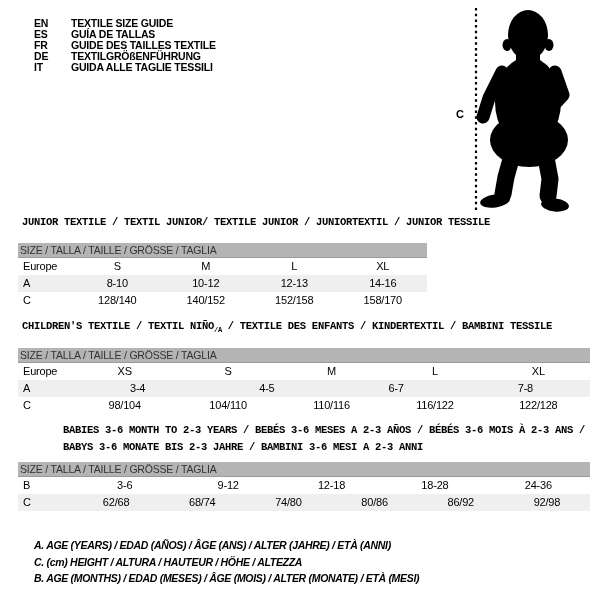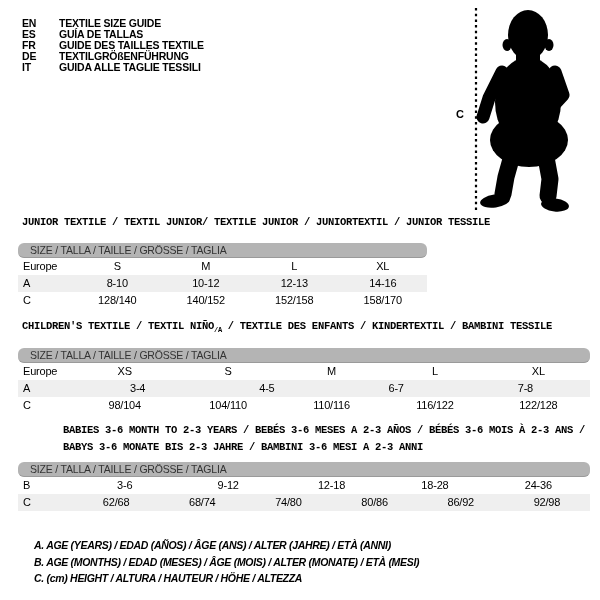--- a/index.html
+++ b/index.html
@@ -4,38 +4,38 @@
 <style>
   html, body { margin:0; padding:0; }
   body {
     width:600px; height:600px; position:relative; overflow:hidden;
     background:#ffffff; color:#000;
     font-family:"Liberation Sans", sans-serif;
     -webkit-font-smoothing:antialiased;
   }
   
   .lang-list { position:absolute; left:22px; top:18px; }
-  .lang-row { display:flex; line-height:11px; font-weight:bold; font-size:10.5px; letter-spacing:-0.2px; }
+  .lang-row { display:flex; line-height:11px; font-weight:bold; font-size:10.5px; letter-spacing:-0.2px;margin-left:12px; }
   .lang-code { width:37px; }
   .lang-title { white-space:nowrap; }
   
   .figure-svg { position:absolute; left:440px; top:2px; }
   .measure-label { position:absolute; left:456px; top:108px; font-weight:bold; font-size:11px; }
   
   .sec-title {
     position:absolute; left:22px; font-weight:bold; font-size:10.5px;
     letter-spacing:-0.3px; white-space:nowrap; line-height:12px;font-family:Liberation Mono, monospace;
   }
   .sec-title sub { font-size:7px; }
   
   .size-table { position:absolute; left:18px; }
   .size-bar {
     height:14px; line-height:14px; background:#b4b4b4;
-    border-bottom:1px solid #9a9a9a; padding-left:12px;
-    font-size:10.5px; color:#333; letter-spacing:-0.2px;border-radius:6px;
+    border-bottom:1px solid #9a9a9a; padding-left:2px;
+    font-size:10.5px; color:#333; letter-spacing:-0.2px;
   }
   .trow { display:flex; height:17px; line-height:17px; font-size:11px; letter-spacing:-0.2px; }
   .trow.striped { background:#efefef; }
   .trow .lbl { width:50px; padding-left:5px; }
   .trow .cell { flex:1; text-align:center; }
   .w-junior { width:409px; }
   .w-wide { width:572px; }
   
   .notes { position:absolute; left:34px; top:537px;font-style:italic; }
   .note { line-height:16.7px; font-weight:bold; font-size:10.5px; letter-spacing:-0.3px; white-space:nowrap; }
@@ -161,15 +161,15 @@
     <div class="cell">68/74</div>
     <div class="cell">74/80</div>
     <div class="cell">80/86</div>
     <div class="cell">86/92</div>
     <div class="cell">92/98</div>
   </div>
 </div>
 
 <div class="notes">
   <div class="note">A. AGE (YEARS) / EDAD (AÑOS) / ÂGE (ANS) / ALTER (JAHRE) / ETÀ (ANNI)</div>
+  <div class="note">C. (cm) HEIGHT / ALTURA / HAUTEUR / HÖHE / ALTEZZA</div>
   <div class="note">B. AGE (MONTHS) / EDAD (MESES) / ÂGE (MOIS) / ALTER (MONATE) / ETÀ (MESI)</div>
-  <div class="note">C. (cm) HEIGHT / ALTURA / HAUTEUR / HÖHE / ALTEZZA</div>
 </div>
 
 </body></html>

